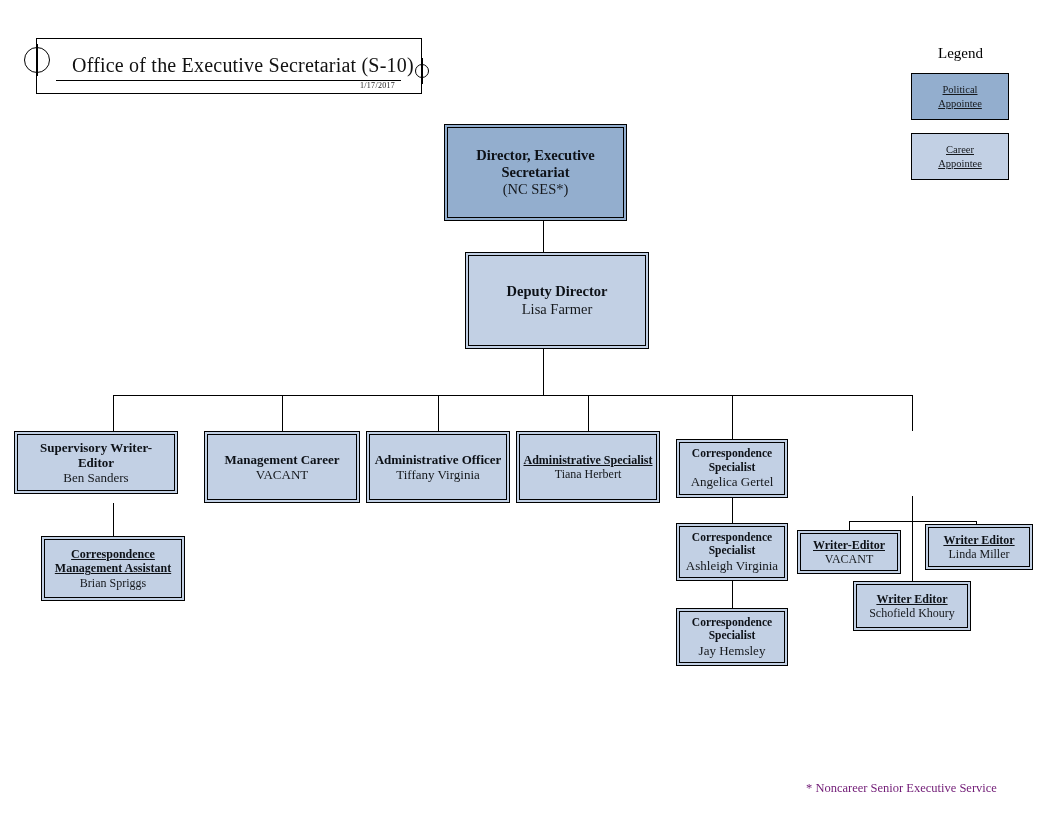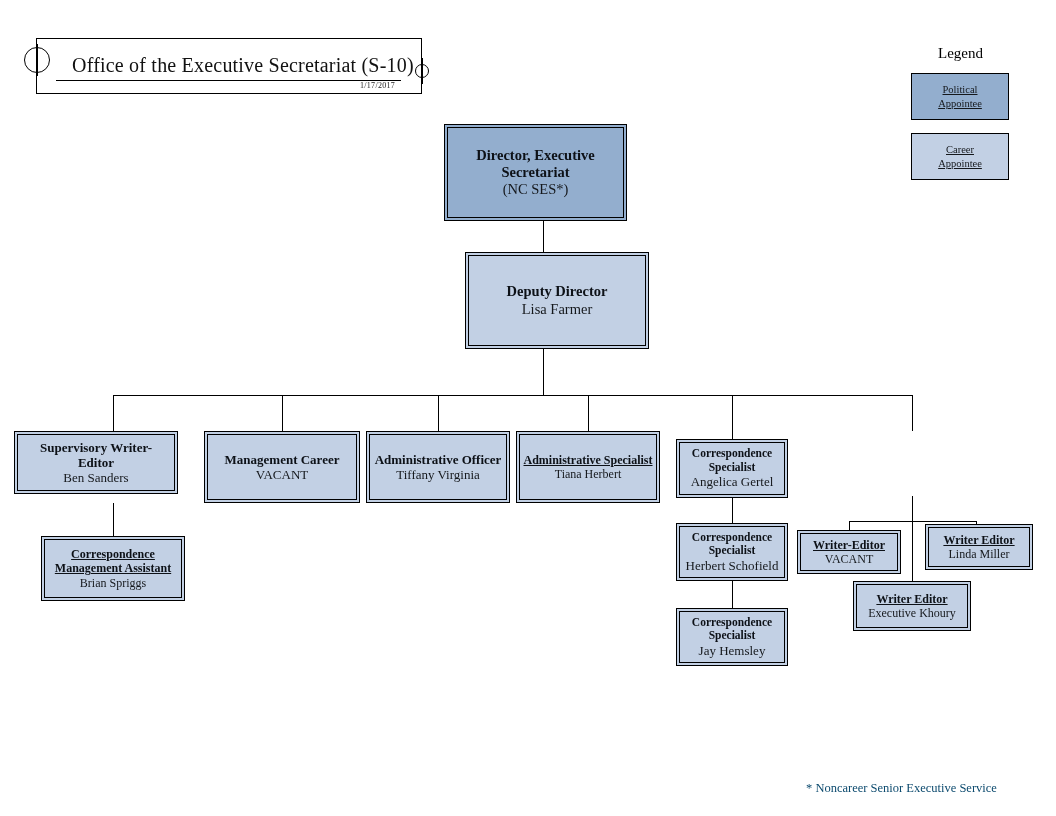--- a/index.html
+++ b/index.html
@@ -132,21 +132,21 @@
   .vline {
     position: absolute;
     border-left: 1px solid #000;
     width: 0;
   }
 
   
   .footnote {
     position: absolute;
     font-size: 12.5px;
-    color: #0c4a6e;
+    color: #701a75;
     white-space: nowrap;
   }
 </style>
 </head>
 <body>
 
 <div id="canvas">
 
   <div class="title-box" style="left:36px; top:38px; width:386px; height:56px;"></div>
 
@@ -257,21 +257,21 @@
       <div class="ttl">Correspondence</div>
       <div class="ttl">Management Assistant</div>
       <div class="nm">Brian Spriggs</div>
     </div>
   </div>
 
   <div class="node s115" style="left:676px; top:523px; width:112px; height:58px;">
     <div class="inner">
       <div class="ttl">Correspondence</div>
       <div class="ttl">Specialist</div>
-      <div class="nm">Herbert Schofield</div>
+      <div class="nm">Ashleigh Virginia</div>
     </div>
   </div>
 
   <div class="node s115" style="left:676px; top:608px; width:112px; height:58px;">
     <div class="inner">
       <div class="ttl">Correspondence</div>
       <div class="ttl">Specialist</div>
       <div class="nm">Jay Hemsley</div>
     </div>
   </div>
@@ -286,19 +286,19 @@
   <div class="node s12" style="left:925px; top:524px; width:108px; height:46px;">
     <div class="inner">
       <div class="ttl">Writer Editor</div>
       <div class="nm">Linda Miller</div>
     </div>
   </div>
 
   <div class="node s12" style="left:853px; top:581px; width:118px; height:50px;">
     <div class="inner">
       <div class="ttl">Writer Editor</div>
-      <div class="nm">Executive Khoury</div>
+      <div class="nm">Schofield Khoury</div>
     </div>
   </div>
 
   <div class="footnote" style="left:806px; top:781px;">* Noncareer Senior Executive Service</div>
 
 </div>
 
 </body></html>

